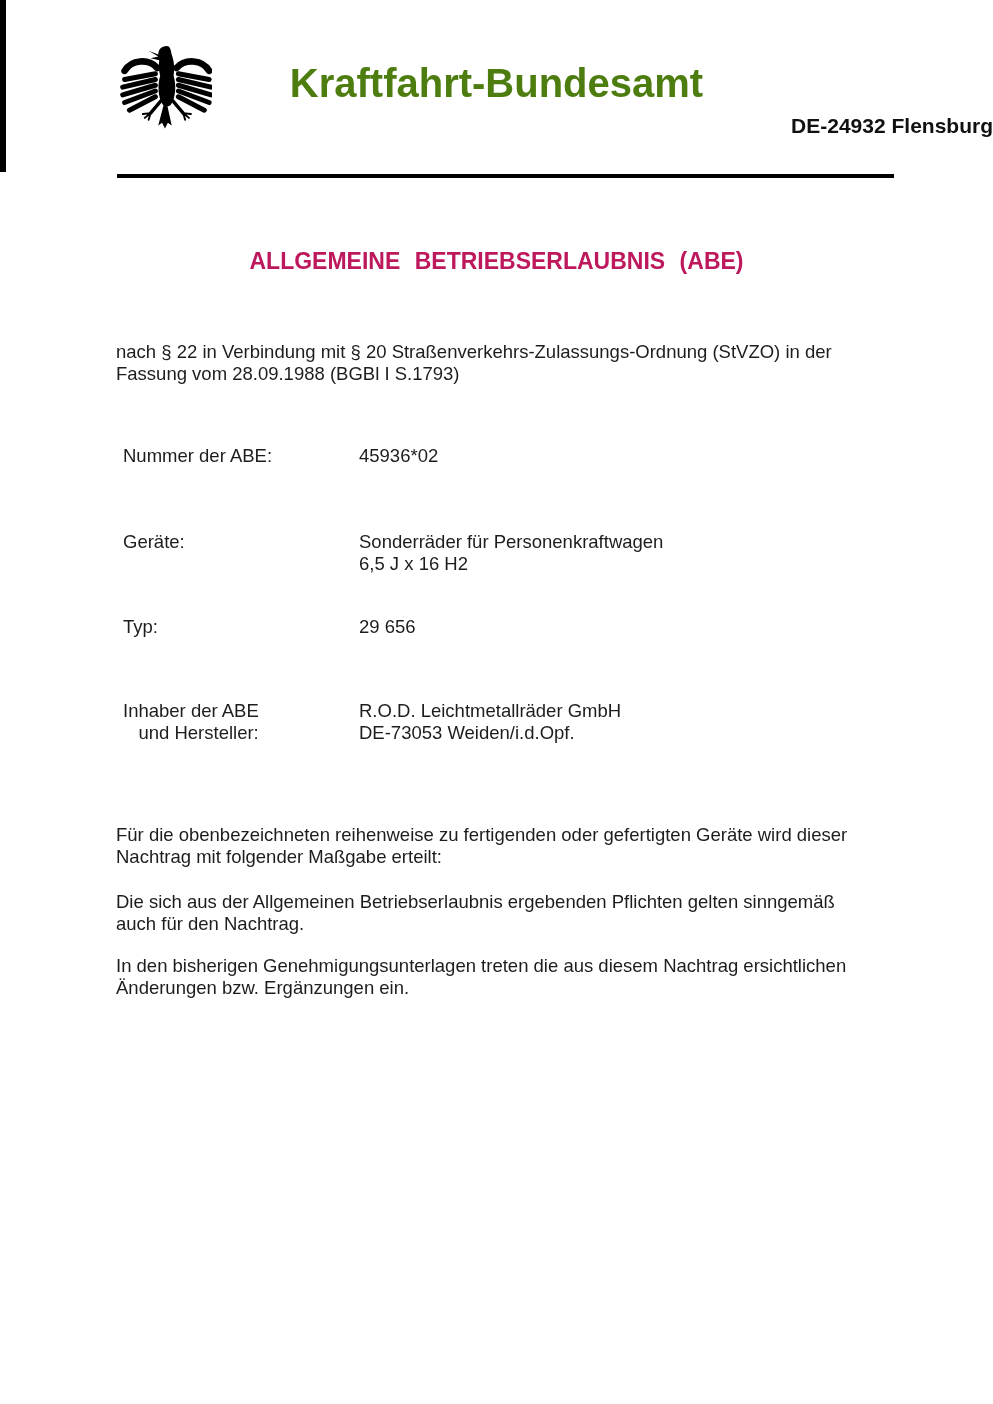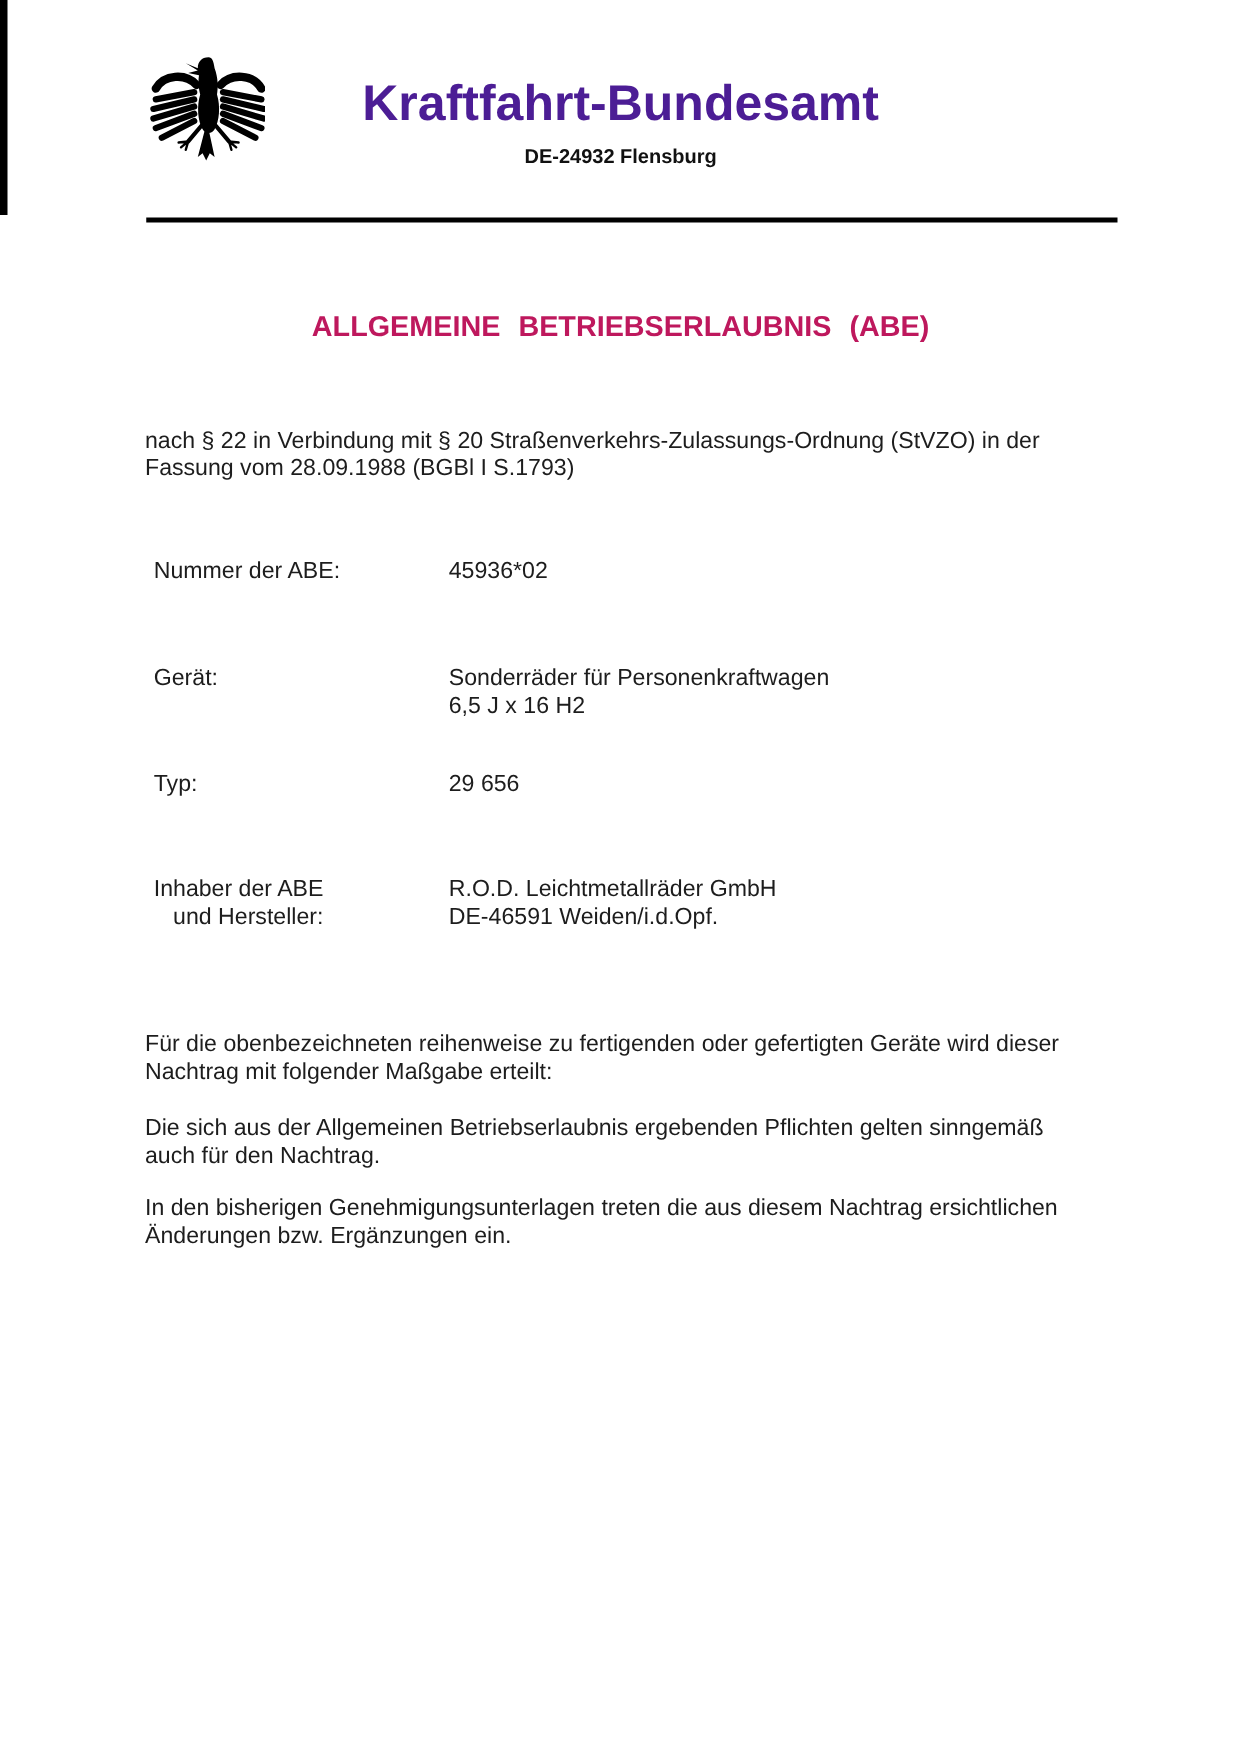--- a/index.html
+++ b/index.html
@@ -33,31 +33,31 @@
   }
   .agency-name {
     position: absolute;
     left: 0;
     right: 0;
     top: 60px;
     text-align: center;
     font-size: 40px;
     line-height: 46px;
     font-weight: bold;
-    color: #4c1d95;
+    color: #4d7c0f;
     letter-spacing: 0px;
     white-space: nowrap;
   }
   .agency-location {
     position: absolute;
     left: 0;
     right: 0;
     top: 115px;
-    text-align: center;
-    font-size: 16px;
+    text-align: right;
+    font-size: 21px;
     line-height: 22px;
     font-weight: bold;
     color: #111;
     white-space: nowrap;
   }
   .rule {
     position: absolute;
     left: 117px;
     top: 174px;
     width: 777px;
@@ -172,21 +172,21 @@
     <div class="field-label">
       <div class="line">Nummer der ABE:</div>
     </div>
     <div class="field-value">
       <div class="line">45936*02</div>
     </div>
   </div>
 
   <div class="field-row pos-row1">
     <div class="field-label">
-      <div class="line">Gerät:</div>
+      <div class="line">Geräte:</div>
     </div>
     <div class="field-value">
       <div class="line">Sonderräder für Personenkraftwagen</div>
       <div class="line">6,5 J x 16 H2</div>
     </div>
   </div>
 
   <div class="field-row pos-row2">
     <div class="field-label">
       <div class="line">Typ:</div>
@@ -196,21 +196,21 @@
     </div>
   </div>
 
   <div class="field-row pos-row3">
     <div class="field-label">
       <div class="line">Inhaber der ABE</div>
       <div class="line">und Hersteller:</div>
     </div>
     <div class="field-value">
       <div class="line">R.O.D. Leichtmetallräder GmbH</div>
-      <div class="line">DE-46591 Weiden/i.d.Opf.</div>
+      <div class="line">DE-73053 Weiden/i.d.Opf.</div>
     </div>
   </div>
 
   <div class="para pos-para0">
     <div class="line">Für die obenbezeichneten reihenweise zu fertigenden oder gefertigten Geräte wird dieser</div>
     <div class="line">Nachtrag mit folgender Maßgabe erteilt:</div>
   </div>
 
   <div class="para pos-para1">
     <div class="line">Die sich aus der Allgemeinen Betriebserlaubnis ergebenden Pflichten gelten sinngemäß</div>

